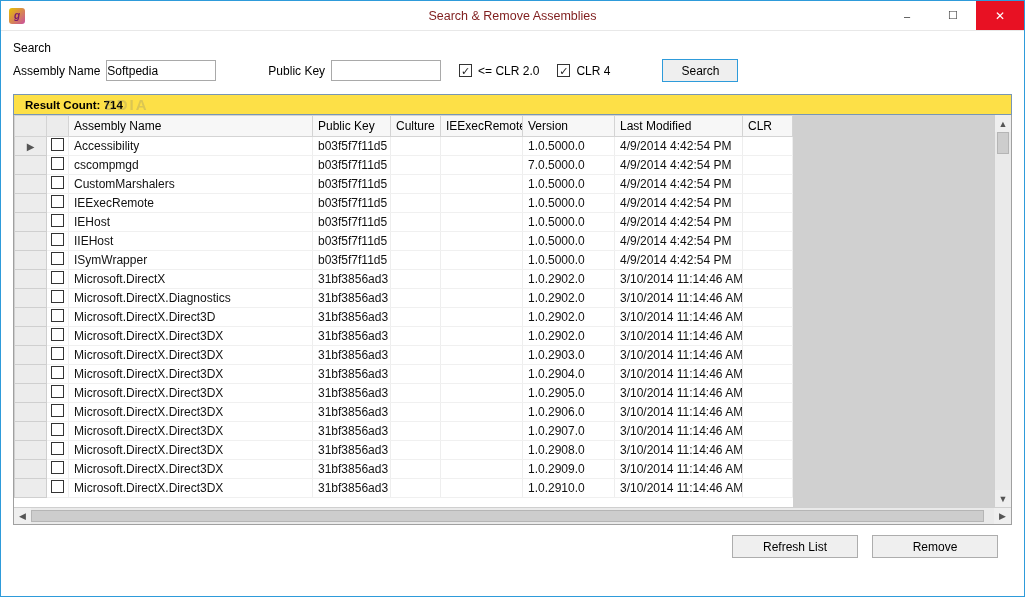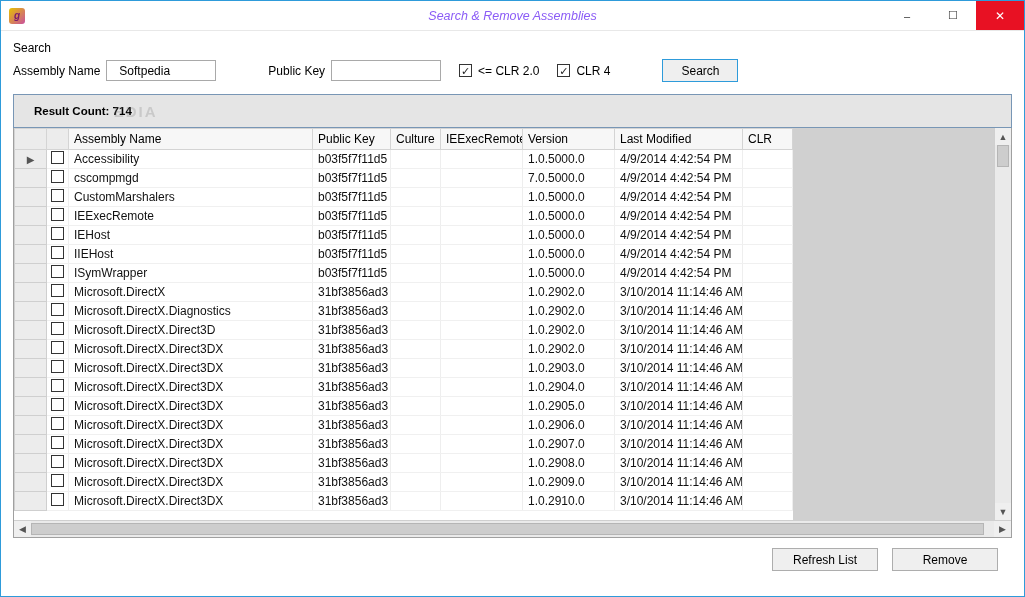--- a/index.html
+++ b/index.html
@@ -23,53 +23,53 @@
   .titlebar .app-icon {
     width: 16px; height: 16px; margin-left: 8px;
     display: inline-block;
     background: linear-gradient(135deg, #e6c200 0%, #c94f9e 100%);
     border-radius: 3px;
     font-size: 10px; font-weight:bold; font-style: italic;
     color:#7a1b6d; text-align:center; line-height:15px;
   }
   .titlebar .title {
     position: absolute; left: 0; right: 0; text-align: center;
-    font-size: 12.5px; color:#8b5cf6;font-style:italic;
+    font-size: 12.5px; color:#7f1d1d;
   }
   .win-controls { margin-left: auto; display:flex; height:100%; }
   .win-btn {
     width: 46px; display:flex; align-items:center; justify-content:center;
     font-family: "Segoe UI Symbol", sans-serif; font-size:11px; color:#333;
   }
   .win-btn.close { background:#e81123; color:#fff; width:48px; font-size:12px;}
   .content {
     padding: 10px 12px 8px 12px;
   }
   .group-label { font-size:12px; margin-bottom:4px; }
   .search-row {
     display:flex; align-items:center; gap:6px; margin-bottom:12px;
     flex-wrap: nowrap;
   }
   .search-row label { white-space:nowrap; }
   .textbox {
-    height:21px; border:1px solid #a9a9a9; padding:1px 12px; font:inherit;
+    height:21px; border:1px solid #a9a9a9; padding:1px 0; font:inherit;
     background:#fff;
   }
   .chk { width:13px; height:13px; border:1px solid #333; display:inline-flex;
          align-items:center; justify-content:center; font-size:11px; color:#222; background:#fff;}
   .chk.checked::after { content:"✓"; line-height:10px; }
   .btn {
     height:23px; padding:0 18px; border:1px solid #adadad; background:#efefef;
     font:inherit; cursor:default;
   }
   .btn.primary { border:1px solid #2e9bda; }
   .assemblies-row { display:flex; align-items:center; gap:8px; margin-bottom:2px;}
   .result-band {
-    background:#e5e5e5; border:1px solid #7896b5; height:34px;
-    font-weight:bold; font-size:11.5px; padding-left:20px; display:flex; align-items:center;
+    background:#fde047; border:1px solid #7896b5; height:21px;
+    font-weight:bold; font-size:11.5px; padding-left:11px; display:flex; align-items:center;
     overflow:hidden;
   }
   .watermark {
     color:rgba(120,120,120,0.25); font-size:15px; font-weight:700;
     letter-spacing:2px; margin-left:-18px;
   }
   .grid-wrapper {
     border:1px solid #a0a0a0; border-top:none; height:410px;
     display:flex; flex-direction:column;
   }
@@ -111,21 +111,21 @@
     height:17px; background:#efefef; border-top:1px solid #cfcfcf;
     display:flex;
   }
   .hscroll .arrow { width:17px; display:flex; align-items:center; justify-content:center; font-size:9px; color:#555;}
   .hscroll .track { flex:1; background:#eaeaea; position:relative;}
   .hscroll .thumb { position:absolute; left:0; top:2px; bottom:2px; width:99%;
     background:#cdcdcd; border:1px solid #b5b5b5;}
   .footer {
     display:flex; justify-content:flex-end; gap:14px; padding:10px 14px 0 0;
   }
-  .footer .btn { width:106px; text-align:center; }
+  .footer .btn { width:126px; text-align:center; }
 </style>
 </head>
 <body>
 
 <div class="titlebar">
   <span class="app-icon">g</span>
   <span class="title">Search &amp; Remove Assemblies</span>
   <div class="win-controls">
     <div class="win-btn">‒</div>
     <div class="win-btn">☐</div>

